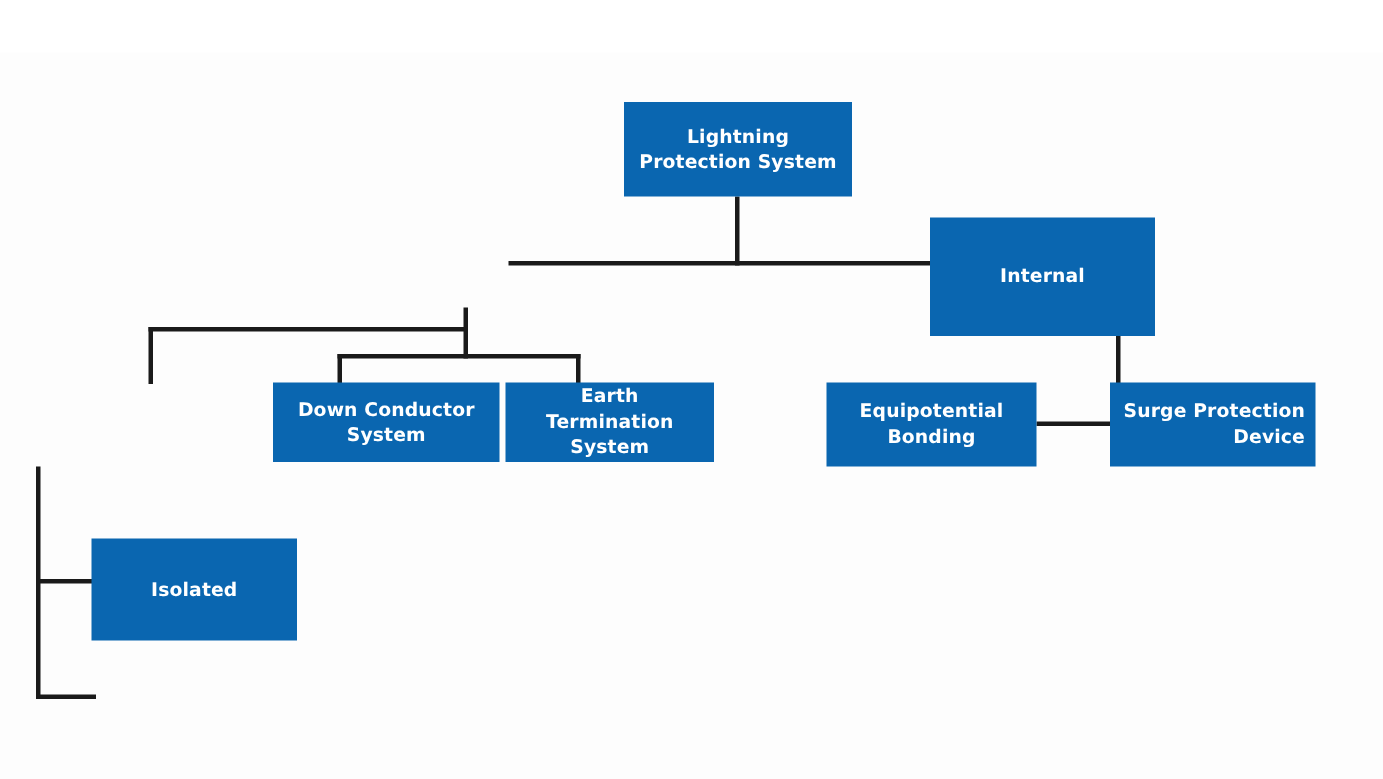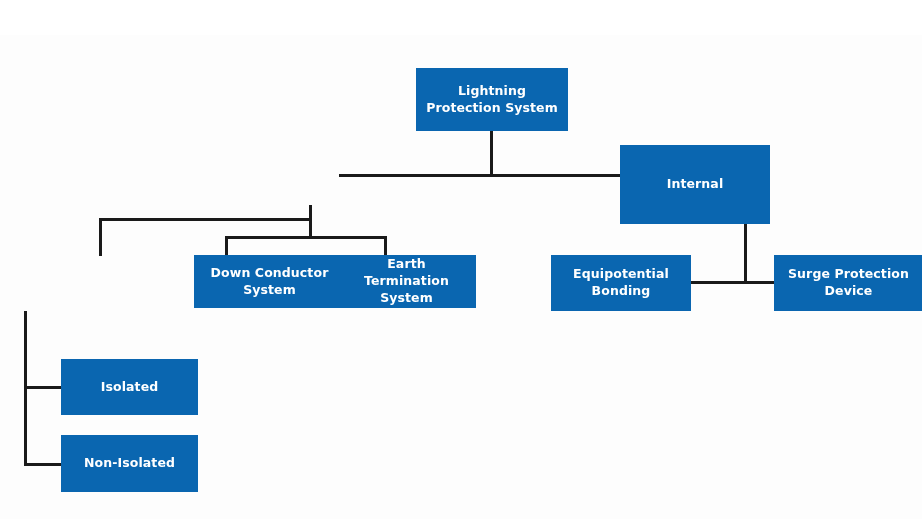--- a/index.html
+++ b/index.html
@@ -80,37 +80,34 @@
   <div class="node" style="left:416px; top:68px; width:152px; height:63px;">
     <span>Lightning Protection System</span>
   </div>
 
 
   <div class="node" style="left:620px; top:145px; width:150px; height:79px;">
     <span>Internal</span>
   </div>
 
 
-  <div class="node" style="left:194px; top:255px; width:151px; height:53px;">
+  <div class="node" style="left:182px; top:255px; width:151px; height:53px;">
     <span>Down Conductor System</span>
   </div>
 
   <div class="node" style="left:337px; top:255px; width:139px; height:53px;">
     <span>Earth Termination System</span>
   </div>
 
   <div class="node" style="left:551px; top:255px; width:140px; height:56px;">
     <span>Equipotential Bonding</span>
   </div>
 
-  <div class="node" style="left:774px; top:255px; width:149px; height:56px;">
+  <div class="node" style="left:740px; top:255px; width:137px; height:56px;text-align:right;">
     <span>Surge Protection Device</span>
   </div>
 
-  <div class="node" style="left:61px; top:359px; width:137px; height:56px;">
+  <div class="node" style="left:61px; top:359px; width:137px; height:68px;">
     <span>Isolated</span>
   </div>
 
-  <div class="node" style="left:61px; top:435px; width:137px; height:57px;">
-    <span>Non-Isolated</span>
-  </div>
 
 </div>
 
 </body></html>

